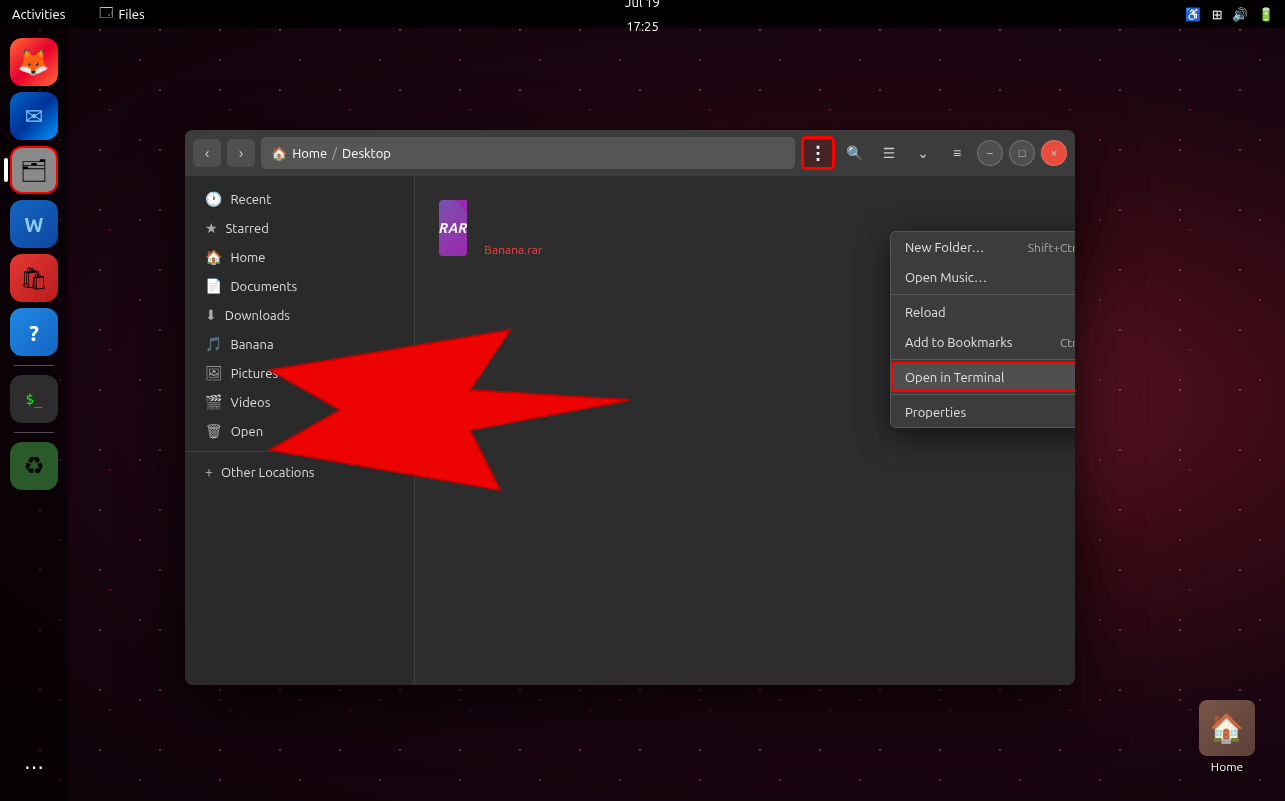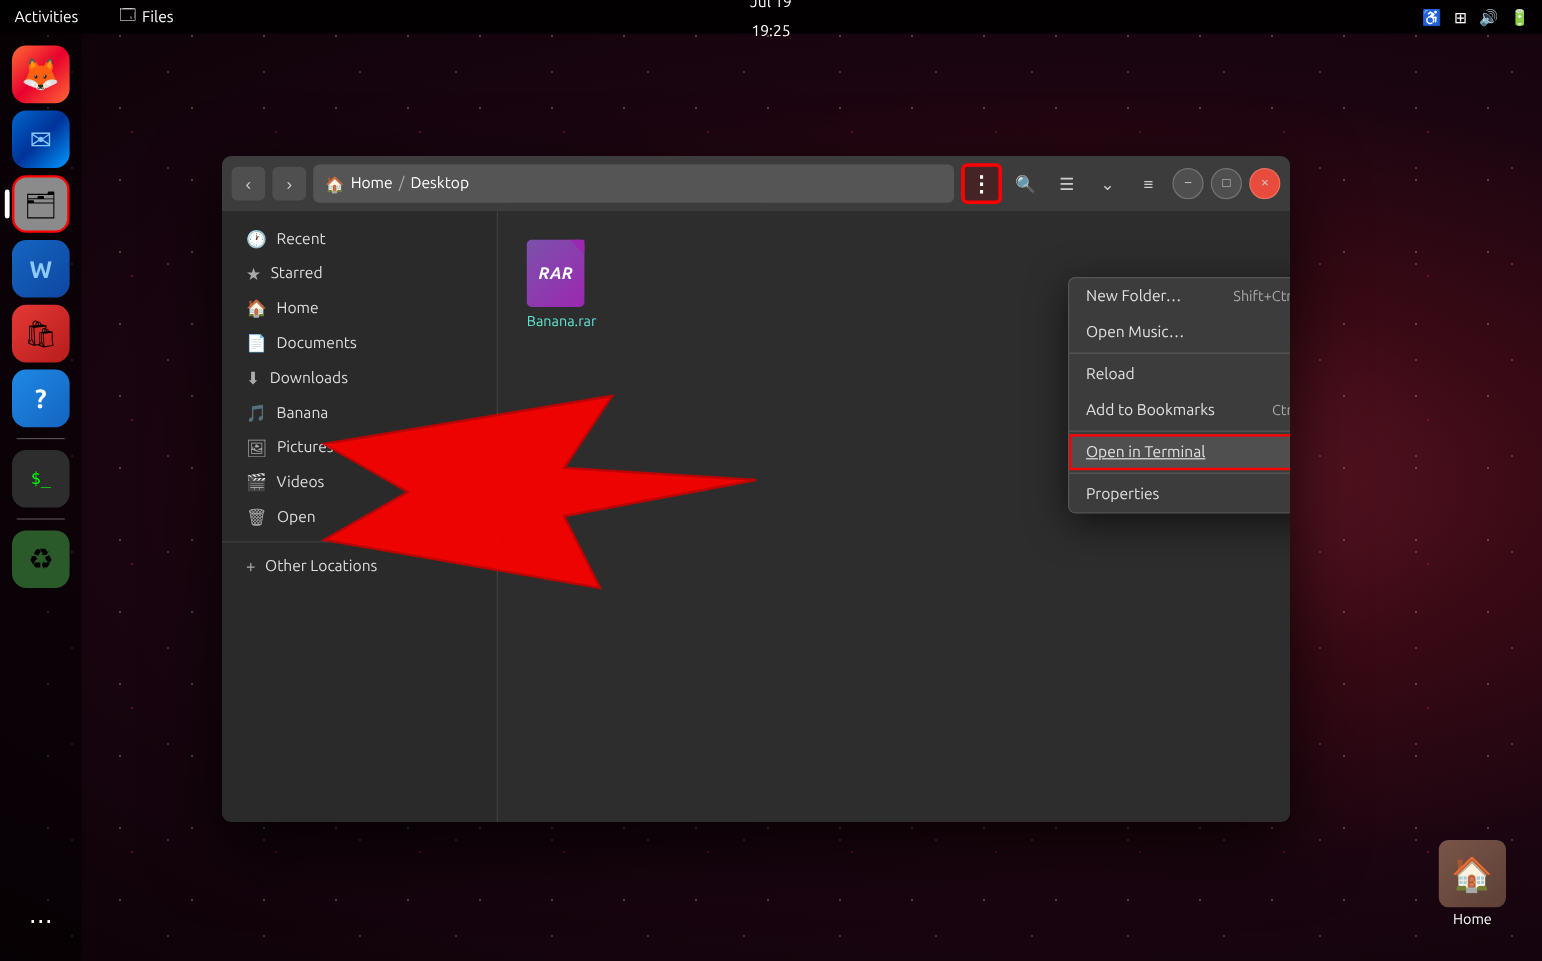--- a/index.html
+++ b/index.html
@@ -281,22 +281,22 @@
       flex: 1;
       background: #2d2d2d;
       padding: 16px;
       overflow-y: auto;
       position: relative;
     }
 
     
     .file-item {
       display: inline-flex;
-      flex-direction: column;
-      align-items: flex-start;
+      flex-direction: row;
+      align-items: flex-end;
       gap: 6px;
       padding: 8px;
       border-radius: 6px;
       cursor: pointer;
       width: 90px;
     }
 
     .file-icon-rar {
       width: 48px;
       height: 56px;
@@ -315,23 +315,24 @@
       content: '';
       position: absolute;
       top: 0; right: 0;
       width: 0; height: 0;
       border-style: solid;
       border-width: 0 12px 12px 0;
       border-color: transparent #9c27b0 transparent transparent;
     }
 
     .file-label {
-      color: #5eead4;
+      color: #ef4444;
       font-size: 12px;
       text-align: center;
+      margin-left: 11px;
     }
 
     
     .context-menu {
       position: absolute;
       top: 55px;
       left: 475px;
       width: 220px;
       background: #3c3c3c;
       border: 1px solid #555;
@@ -348,21 +349,20 @@
       padding: 8px 14px;
       color: #e0e0e0;
       font-size: 13px;
       cursor: pointer;
     }
 
     .ctx-item.highlighted {
       background: rgba(255,255,255,0.1);
       outline: 2px solid #ff0000;
       outline-offset: -2px;
-      text-decoration: underline;
     }
 
     .ctx-shortcut {
       color: #aaa;
       font-size: 12px;
     }
 
     .ctx-separator {
       height: 1px;
       background: rgba(255,255,255,0.15);
@@ -418,21 +418,21 @@
 <div class="topbar">
   <div class="topbar-left">
     <span class="activities-btn">Activities</span>
     <div class="files-indicator">
       <span>🗔</span>
       <span>Files</span>
     </div>
   </div>
   <div class="topbar-center">
     <span style="color:white;font-size:13px;">Jul 19</span>
-    <span style="color:white;font-size:13px;">19:25</span>
+    <span style="color:white;font-size:13px;">17:25</span>
   </div>
   <div class="topbar-right">
     <span style="color:white;font-size:13px;">♿</span>
     <span style="color:white;font-size:13px;">⊞</span>
     <span style="color:white;font-size:13px;">🔊</span>
     <span style="color:white;font-size:13px;">🔋</span>
   </div>
 </div>
 
 <div class="dock">

